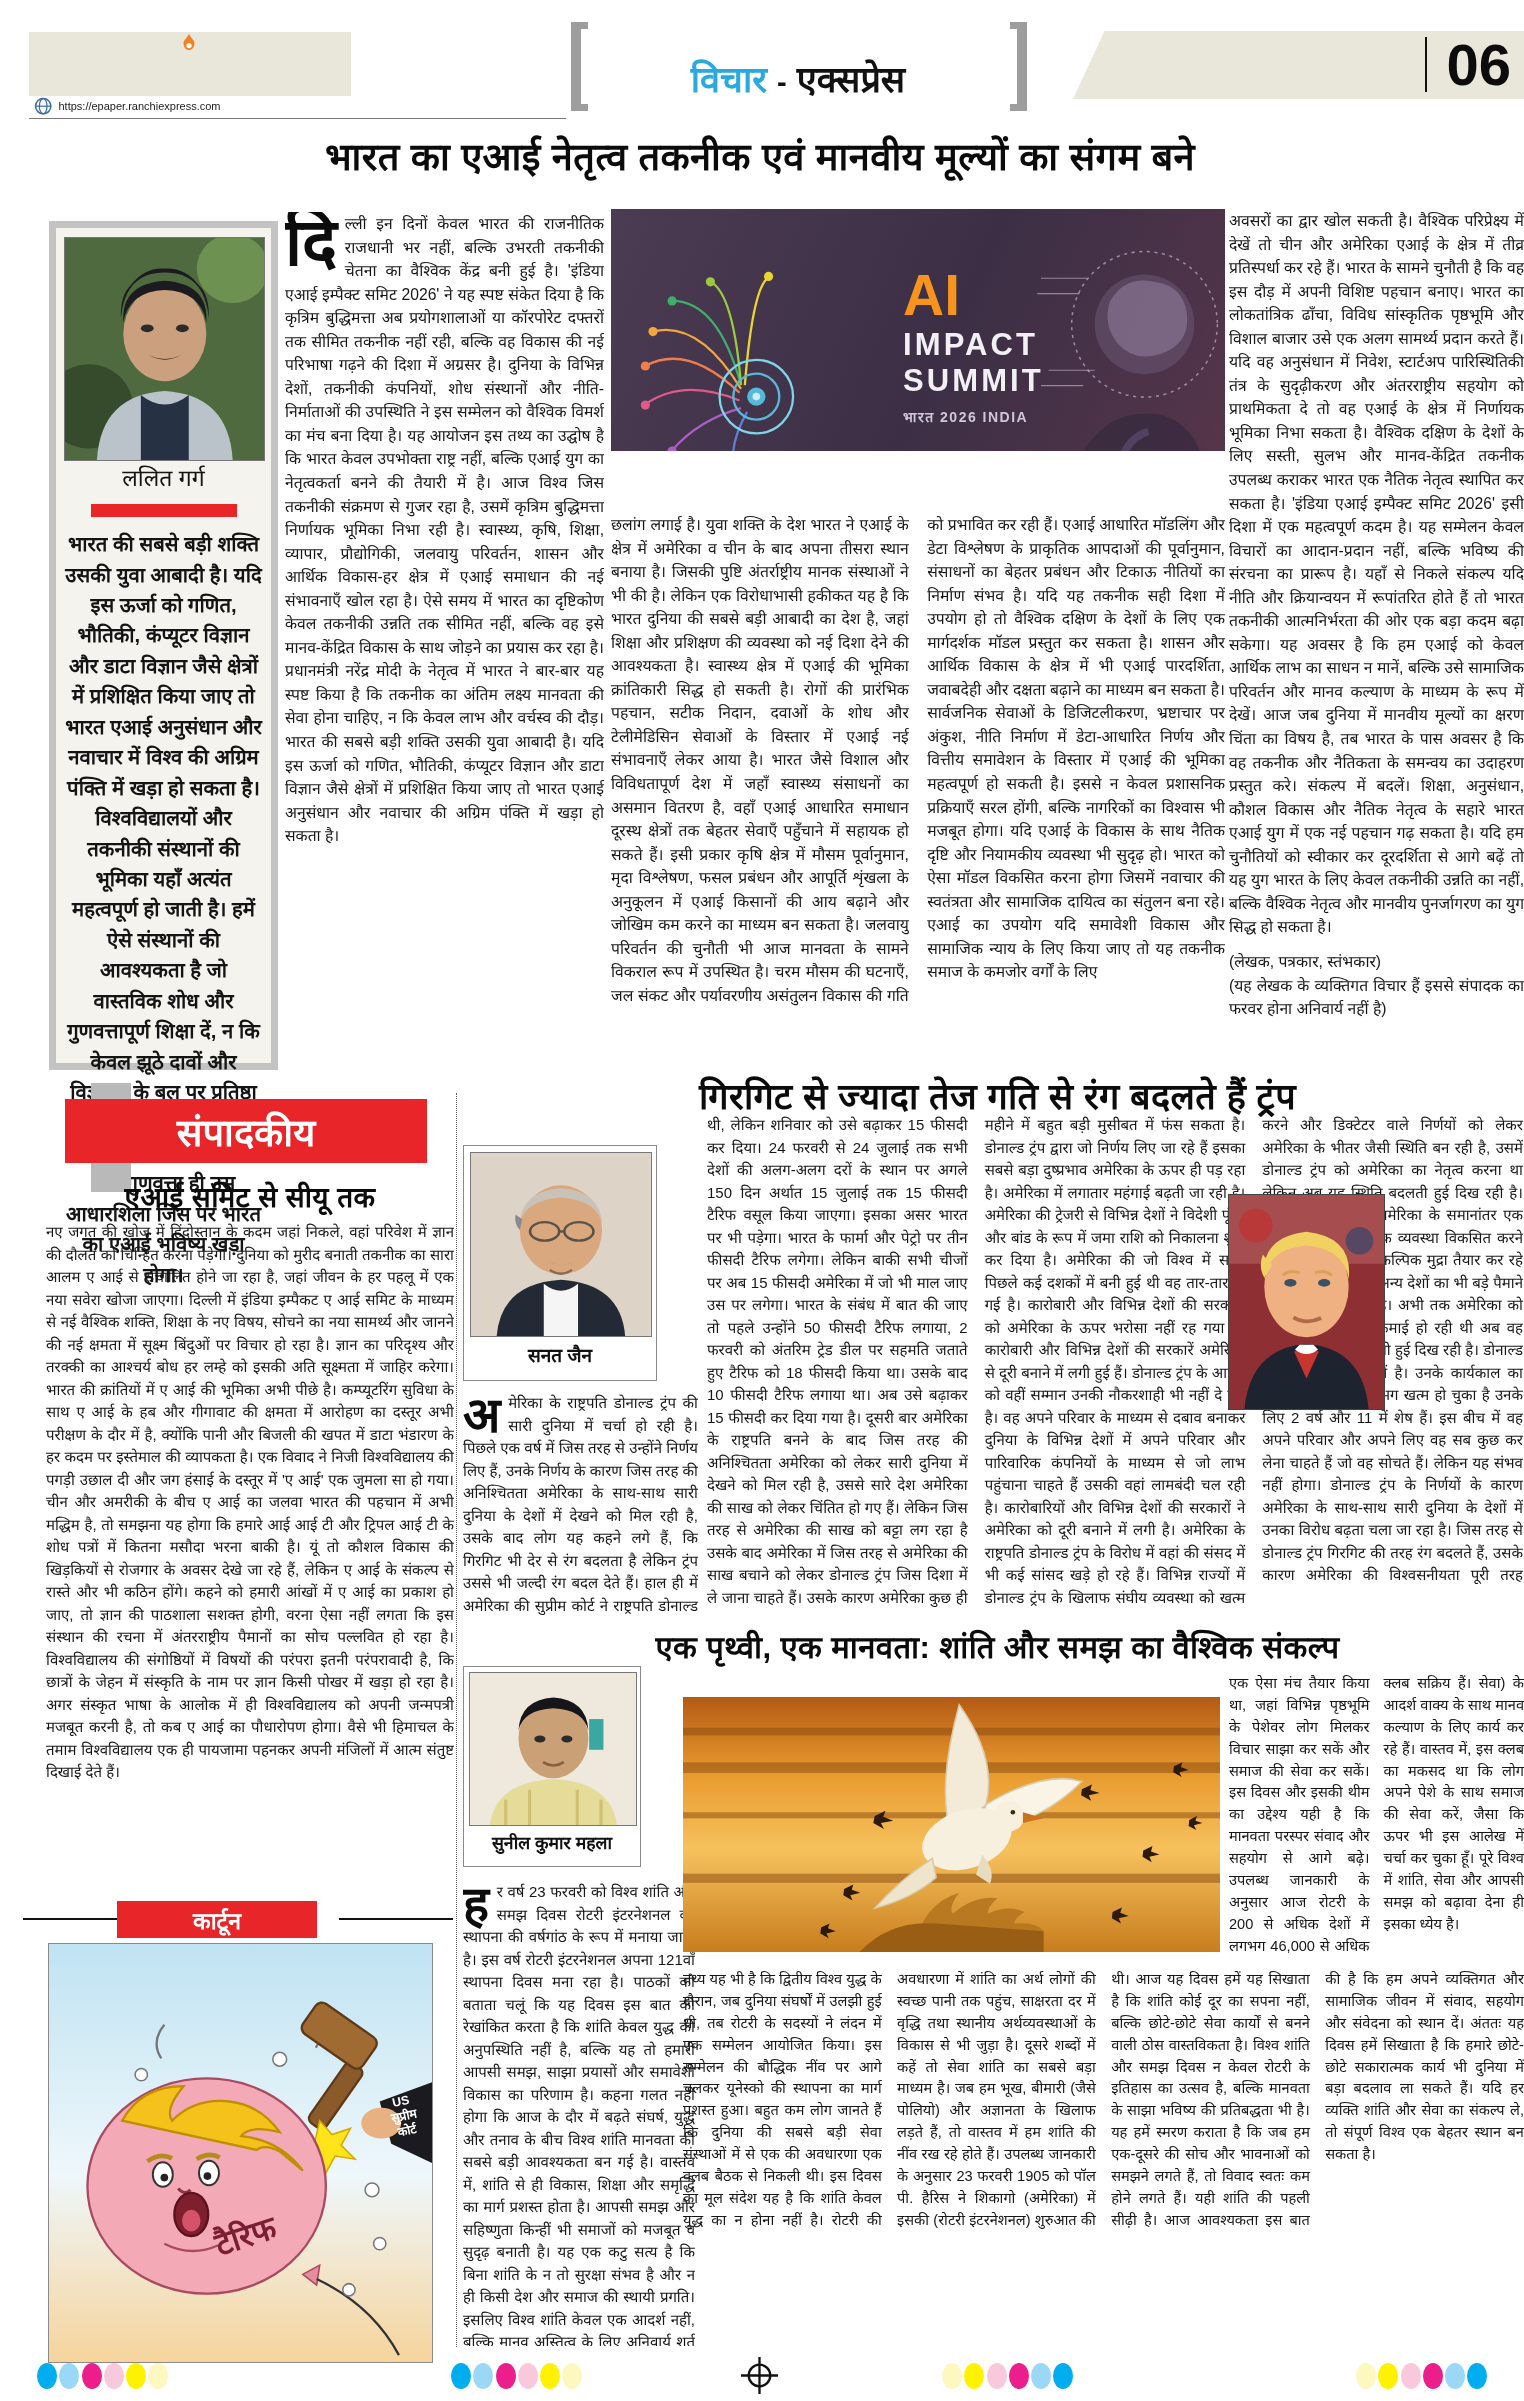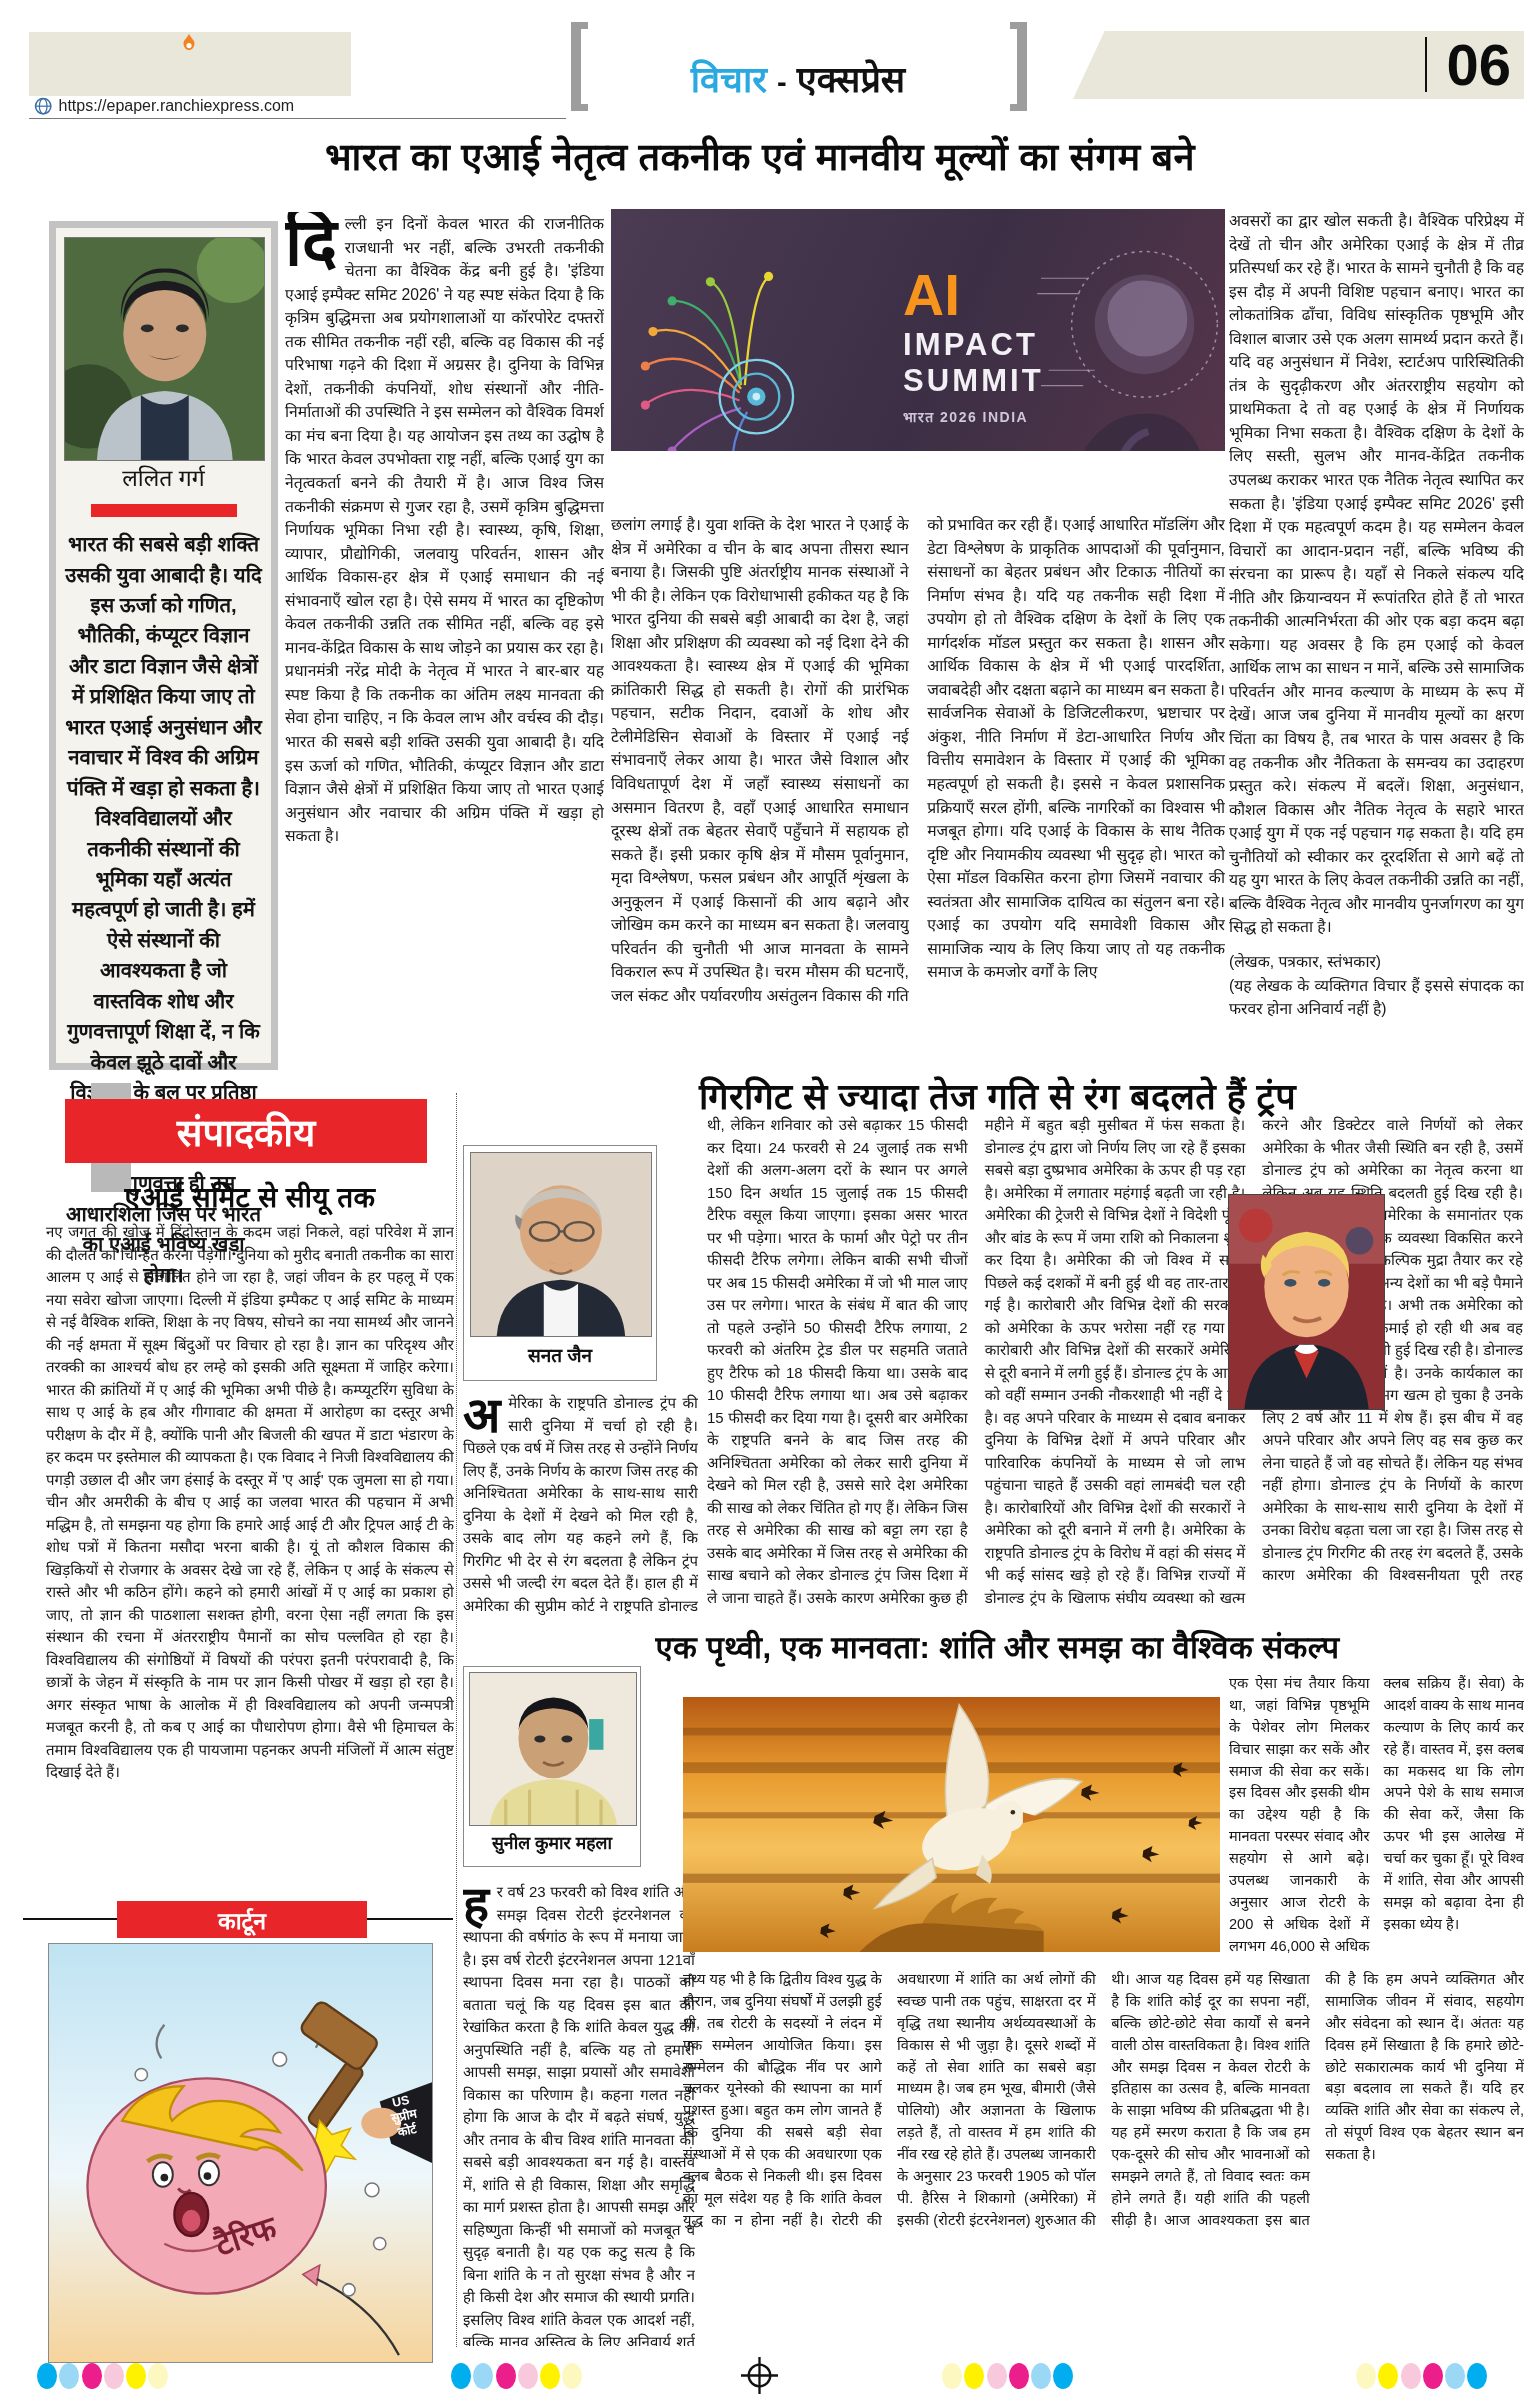--- a/index.html
+++ b/index.html
@@ -39,21 +39,21 @@
     <circle cx="13" cy="15" r="3.4" fill="#fff"></circle>
   </svg>
 </div>
 <div class="abs" style="left:29px;top:118px;width:537px;border-top:1.2px solid #777;"></div>
 <div class="abs" style="left:34px;top:95px;height:21.5px;display:flex;align-items:center;gap:6.1px;">
   <svg width="18.4" height="18.4" viewBox="0 0 24 24">
     <circle cx="12" cy="12" r="10" fill="none" stroke="#3b6ea5" stroke-width="2"></circle>
     <ellipse cx="12" cy="12" rx="5" ry="10" fill="none" stroke="#3b6ea5" stroke-width="1.6"></ellipse>
     <line x1="2" y1="12" x2="22" y2="12" stroke="#3b6ea5" stroke-width="1.6"></line>
   </svg>
-  <a href="#" style="font-size:16px;color:#222;">https://epaper.ranchiexpress.com</a>
+  <a href="#" style="font-size:11px;color:#222;">https://epaper.ranchiexpress.com</a>
 </div>
 
 <div class="abs bracket" style="left:571px;top:21.5px;"></div>
 <div class="abs bracket flip" style="left:1010px;top:21.5px;"></div>
 <div class="abs" style="left:614px;top:54px;width:368px;text-align:center;font-size:36px;font-weight:800;">
   <span style="color:#2aa9e1;">विचार</span>
   <span style="color:#111;font-size:29px;">-</span>
   <span style="color:#111;">एक्सप्रेस</span>
 </div>
 
@@ -141,21 +141,21 @@
   <div>(यह लेखक के व्यक्तिगत विचार हैं इससे संपादक का फरवर होना अनिवार्य नहीं है)</div>
 </div>
 
 <div class="abs" style="left:91px;top:1083px;width:40px;height:109px;background:#b9b9b9;"></div>
 <div class="abs redband" style="left:65px;top:1099px;width:362px;height:64px;font-size:38px;">संपादकीय</div>
 <div class="abs headline" style="left:46px;top:1177px;width:408px;font-size:28px;">एआई समिट से सीयू तक</div>
 <div class="abs jtext f20" style="left:46px;top:1221px;width:408px;height:638px;">नए जगत की खोज में हिंदोस्तान के कदम जहां निकले, वहां परिवेश में ज्ञान की दौलत को चिन्हित करना पड़ेगा। दुनिया को मुरीद बनाती तकनीक का सारा आलम ए आई से संचालित होने जा रहा है, जहां जीवन के हर पहलू में एक नया सवेरा खोजा जाएगा। दिल्ली में इंडिया इम्पैकट ए आई समिट के माध्यम से नई वैश्विक शक्ति, शिक्षा के नए विषय, सोचने का नया सामर्थ्य और जानने की नई क्षमता में सूक्ष्म बिंदुओं पर विचार हो रहा है। ज्ञान का परिदृश्य और तरक्की का आश्चर्य बोध हर लम्हे को इसकी अति सूक्ष्मता में जाहिर करेगा। भारत की क्रांतियों में ए आई की भूमिका अभी पीछे है। कम्प्यूटरिंग सुविधा के साथ ए आई के हब और गीगावाट की क्षमता में आरोहण का दस्तूर अभी परीक्षण के दौर में है, क्योंकि पानी और बिजली की खपत में डाटा भंडारण के हर कदम पर इस्तेमाल की व्यापकता है। एक विवाद ने निजी विश्वविद्यालय की पगड़ी उछाल दी और जग हंसाई के दस्तूर में 'ए आई' एक जुमला सा हो गया। चीन और अमरीकी के बीच ए आई का जलवा भारत की पहचान में अभी मद्धिम है, तो समझना यह होगा कि हमारे आई आई टी और ट्रिपल आई टी के शोध पत्रों में कितना मसौदा भरना बाकी है। यूं तो कौशल विकास की खिड़कियों से रोजगार के अवसर देखे जा रहे हैं, लेकिन ए आई के संकल्प से रास्ते और भी कठिन होंगे। कहने को हमारी आंखों में ए आई का प्रकाश हो जाए, तो ज्ञान की पाठशाला सशक्त होगी, वरना ऐसा नहीं लगता कि इस संस्थान की रचना में अंतरराष्ट्रीय पैमानों का सोच पल्लवित हो रहा है। विश्वविद्यालय की संगोष्ठियों में विषयों की परंपरा इतनी परंपरावादी है, कि छात्रों के जेहन में संस्कृति के नाम पर ज्ञान किसी पोखर में खड़ा हो रहा है। अगर संस्कृत भाषा के आलोक में ही विश्वविद्यालय को अपनी जन्मपत्री मजबूत करनी है, तो कब ए आई का पौधारोपण होगा। वैसे भी हिमाचल के तमाम विश्वविद्यालय एक ही पायजामा पहनकर अपनी मंजिलों में आत्म संतुष्ट दिखाई देते हैं।</div>
 
 <div class="abs" style="left:23px;top:1918px;width:94px;border-top:2.3px solid #111;"></div>
 <div class="abs" style="left:339px;top:1918px;width:114px;border-top:2.3px solid #111;"></div>
-<div class="abs redband" style="left:117px;top:1901px;width:250px;height:37px;font-size:23px;text-align:center;">कार्टून</div>
+<div class="abs redband" style="left:117px;top:1901px;width:200px;height:37px;font-size:23px;text-align:center;">कार्टून</div>
 
 <div class="abs" style="left:48px;top:1943px;width:385px;height:420px;border:1.5px solid #8a8a8a;box-sizing:border-box;">
   <svg width="100%" height="100%" viewBox="0 0 498 544" preserveAspectRatio="none">
     <defs>
       <linearGradient id="sky" x1="0" y1="0" x2="0" y2="1">
         <stop offset="0" stop-color="#bfe3f2"></stop>
           <stop offset=".55" stop-color="#eef7fb"></stop>
           <stop offset="1" stop-color="#f6d49c"></stop>
       </linearGradient>
     </defs>

